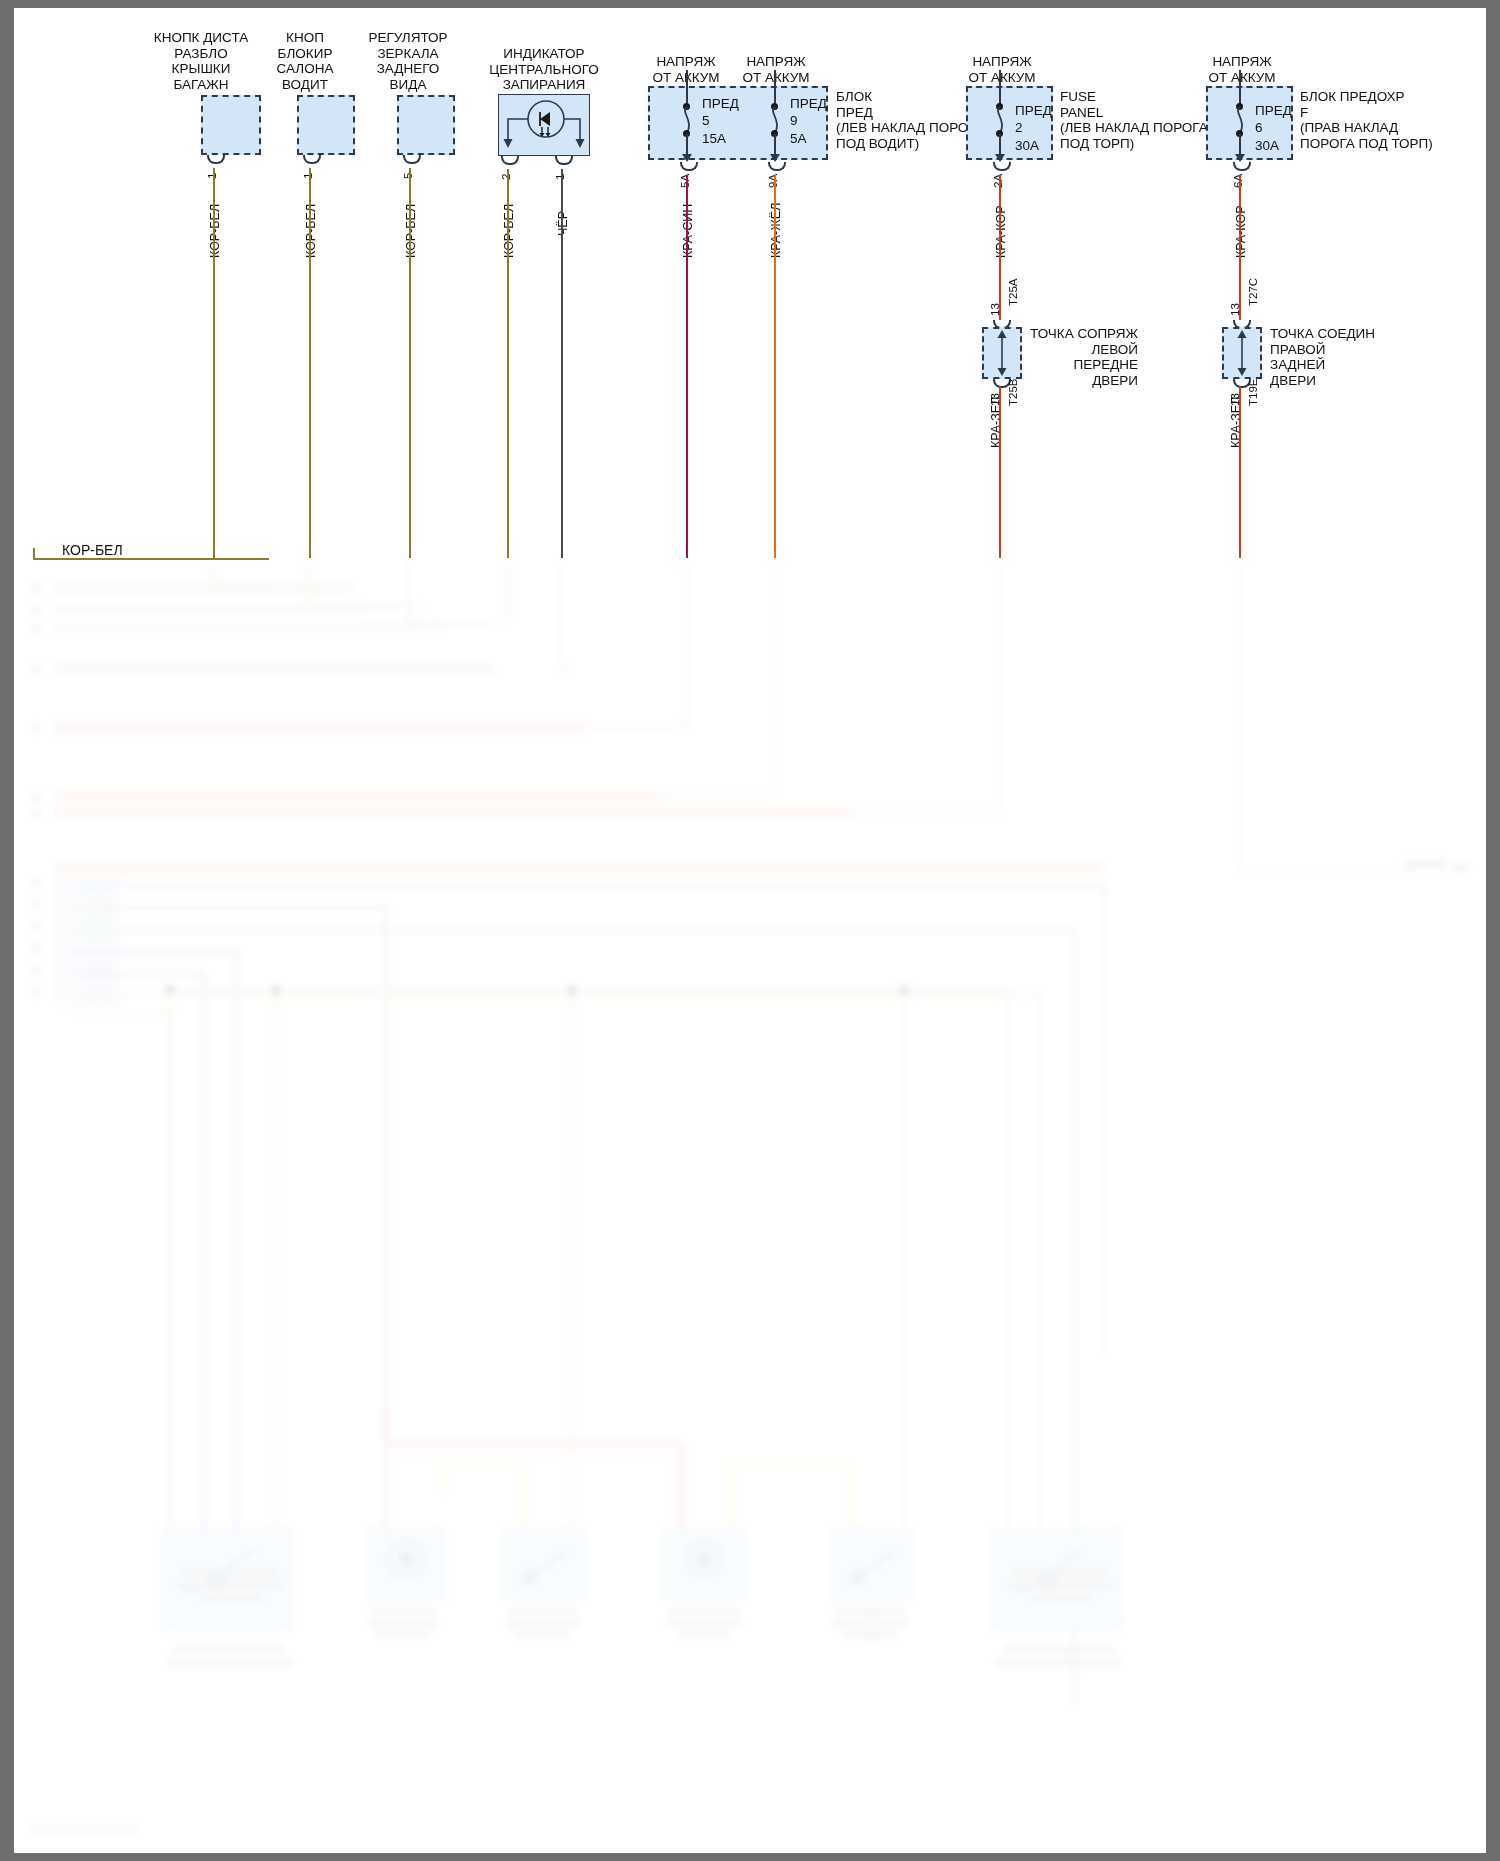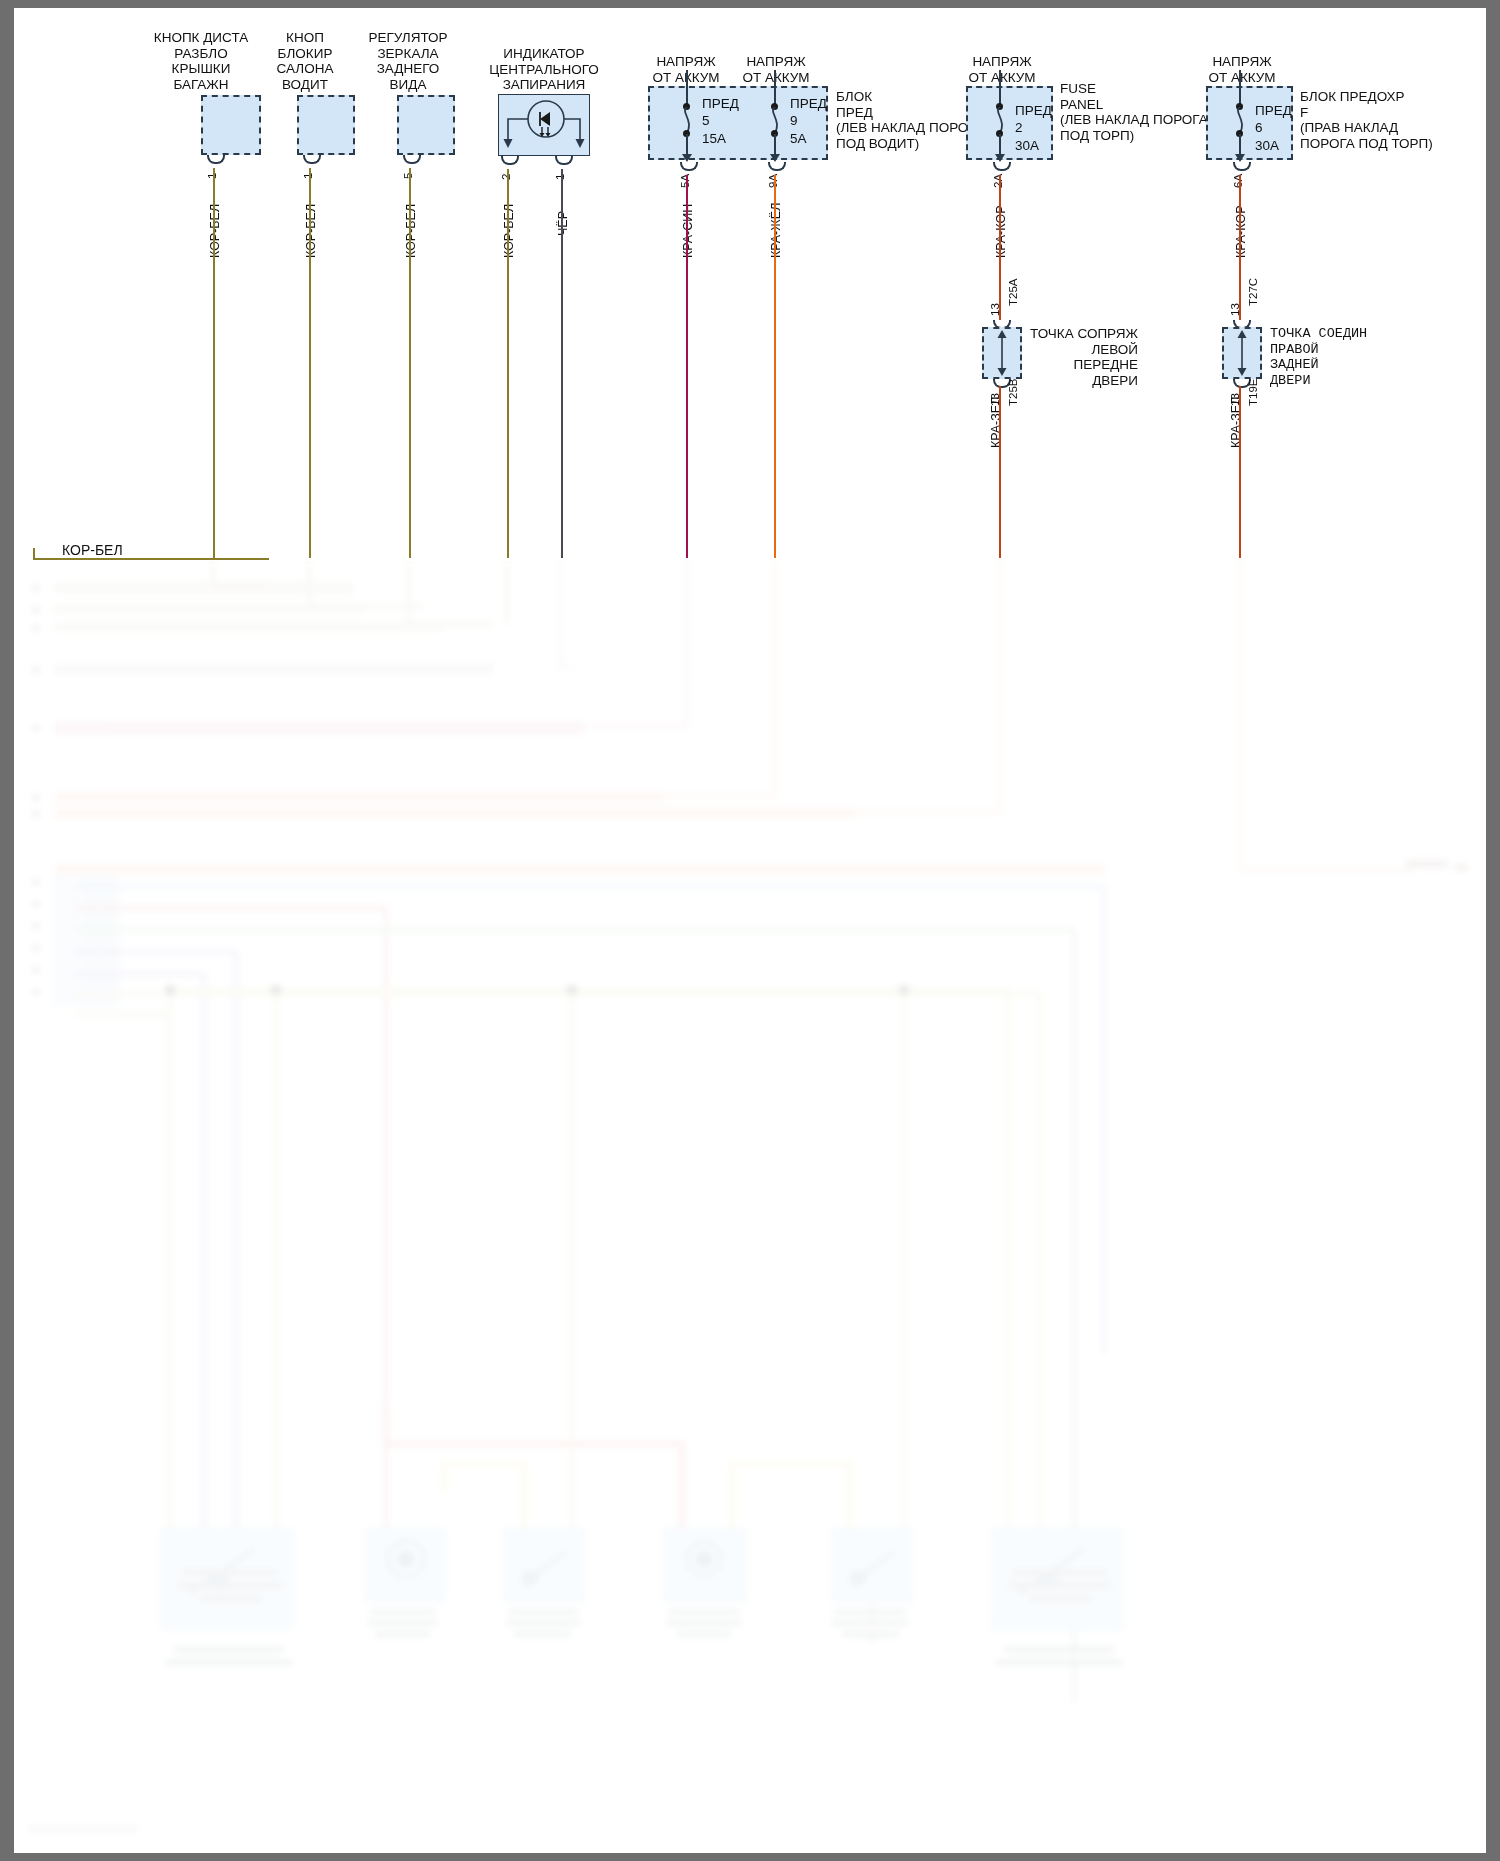--- a/index.html
+++ b/index.html
@@ -140,21 +140,21 @@
     <div class="lbl" style="left:776px;top:88px;">ПРЕД</div>
     <div class="lbl" style="left:776px;top:105px;">9</div>
     <div class="lbl" style="left:776px;top:123px;">5A</div>
     <div class="conn" style="left:754px;top:154px;"></div>
     <div class="vlbl sm" style="left:753px;top:180px;">9A</div>
     <div class="vlbl" style="left:755px;top:250px;">КРА-ЖЁЛ</div>
 
     <div class="lbl ctr" style="left:940px;top:46px;width:96px;">НАПРЯЖ
 ОТ АККУМ</div>
     <div class="box dashed" style="left:952px;top:78px;width:87px;height:74px;"></div>
-    <div class="lbl" style="left:1046px;top:73px;">FUSE
+    <div class="lbl" style="left:1046px;top:81px;">FUSE
 PANEL
 (ЛЕВ НАКЛАД ПОРОГА
 ПОД ТОРП)</div>
     <div class="vline" style="left:985px;top:62px;height:36px;"></div>
     <div class="dot" style="left:982px;top:95px;"></div>
     <svg style="position:absolute;left:977px;top:99px;" width="18" height="26">
       <path d="M9 0 C2 5, 16 13, 9 26" fill="none" stroke="#2b3a4a" stroke-width="1.8"></path>
     </svg>
     <div class="dot" style="left:982px;top:122px;"></div>
     <div class="vline" style="left:985px;top:126px;height:26px;"></div>
@@ -219,21 +219,21 @@
 
     <div class="vlbl sm" style="left:1215px;top:308px;">13</div>
     <div class="vlbl sm" style="left:1233px;top:298px;">T27C</div>
     <div class="conn" style="left:1219px;top:312px;"></div>
     <div class="box dashed" style="left:1208px;top:319px;width:40px;height:52px;"></div>
     <svg style="position:absolute;left:1208px;top:319px;" width="40" height="52">
       <line x1="20" y1="8" x2="20" y2="44" stroke="#2b3a4a" stroke-width="1.6"></line>
       <path d="M15.5 11 L24.5 11 L20 3 Z" fill="#2b3a4a"></path>
       <path d="M15.5 41 L24.5 41 L20 49 Z" fill="#2b3a4a"></path>
     </svg>
-    <div class="lbl" style="left:1256px;top:318px;font-family:Liberation Mono, monospace;">ТОЧКА СОЕДИН
+    <div class="lbl" style="left:1256px;top:318px;">ТОЧКА СОЕДИН
 ПРАВОЙ
 ЗАДНЕЙ
 ДВЕРИ</div>
     <div class="conn" style="left:1219px;top:371px;"></div>
     <div class="vlbl sm" style="left:1215px;top:398px;">13</div>
     <div class="vlbl sm" style="left:1233px;top:398px;">T19E</div>
     <div class="vlbl" style="left:1215px;top:440px;">КРА-ЗЕЛ</div>
     <div class="wire vw" style="left:1225px;top:378px;height:172px;background:#c0441a;"></div>
 
     <div class="lbl" style="left:48px;top:535px;font-size:14px;">КОР-БЕЛ</div>

